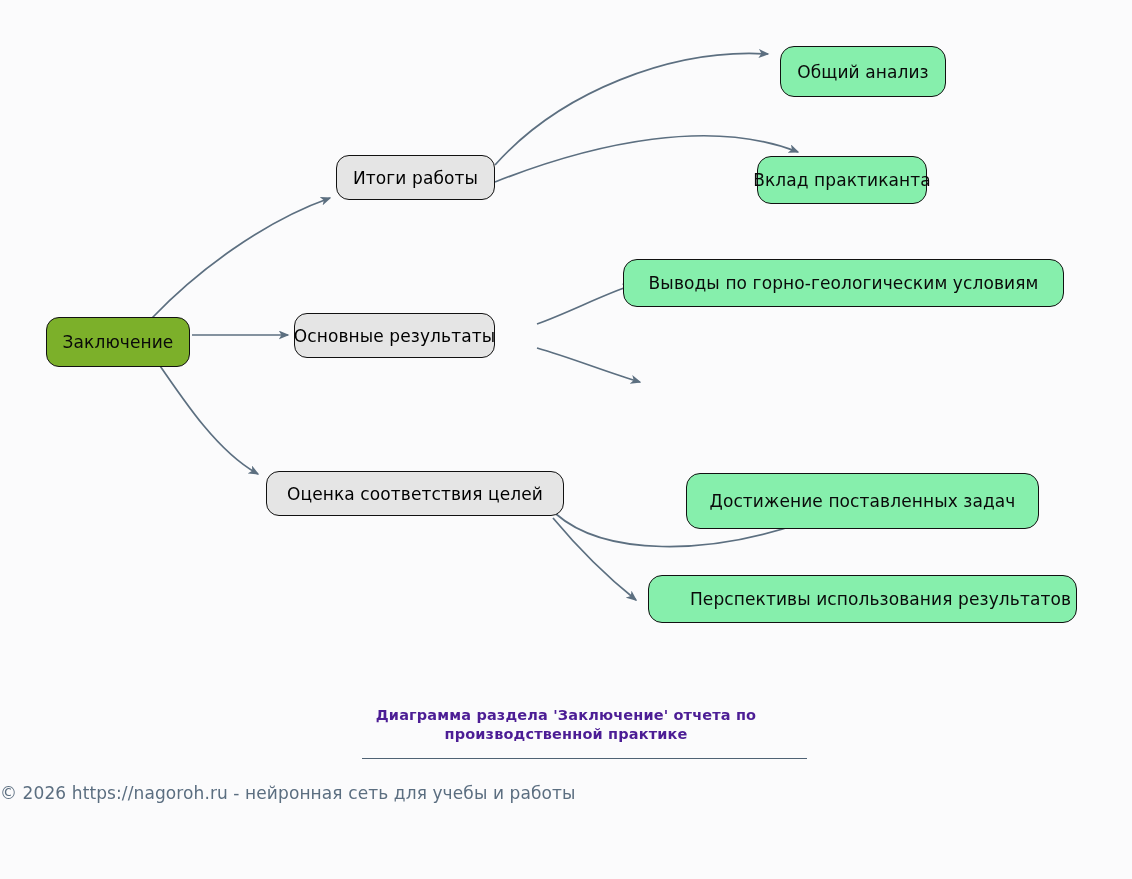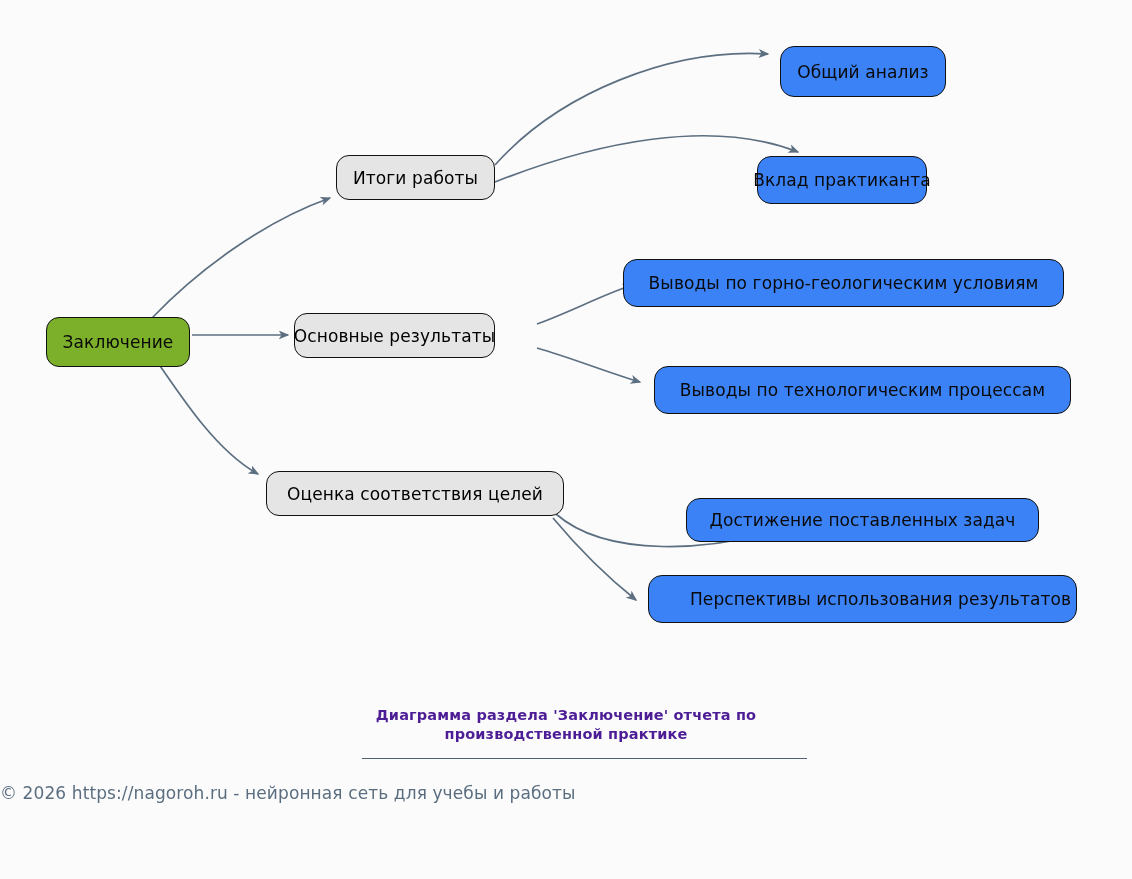--- a/index.html
+++ b/index.html
@@ -44,21 +44,21 @@
     font-size: 17px;
   }
   .node-branch {
     background: #e5e5e5;
     border: 1.6px solid #111111;
     border-radius: 13px;
     font-size: 17px;
     color: #000000;
   }
   .node-leaf {
-    background: #3b82f6;
+    background: #86efac;
     border: 1.6px solid #111111;
     border-radius: 14px;
     font-size: 17px;
   }
   .caption {
     position: absolute;
     left: 0;
     top: 706px;
     width: 1132px;
     text-align: center;
@@ -124,23 +124,22 @@
   <div class="node node-branch" style="left:294px; top:313px; width:201px; height:45px;">Основные результаты</div>
 
   <div class="node node-branch" style="left:266px; top:471px; width:298px; height:45px;">Оценка соответствия целей</div>
 
   <div class="node node-leaf" style="left:780px; top:46px; width:166px; height:51px;">Общий анализ</div>
 
   <div class="node node-leaf" style="left:757px; top:156px; width:170px; height:48px;">Вклад практиканта</div>
 
   <div class="node node-leaf" style="left:623px; top:259px; width:441px; height:48px;">Выводы по горно-геологическим условиям</div>
 
-  <div class="node node-leaf" style="left:654px; top:366px; width:417px; height:48px;">Выводы по технологическим процессам</div>
 
-  <div class="node node-leaf" style="left:686px; top:473px; width:353px; height:44px;margin-top:25px;">Достижение поставленных задач</div>
+  <div class="node node-leaf" style="left:686px; top:473px; width:353px; height:56px;">Достижение поставленных задач</div>
 
   <div class="node node-leaf" style="left:648px; top:575px; width:429px; height:48px;padding-left:36px;">Перспективы использования результатов</div>
 
   <div class="caption">
     <div>Диаграмма раздела 'Заключение' отчета по</div>
     <div>производственной практике</div>
   </div>
 
   <div class="divider"></div>
 

